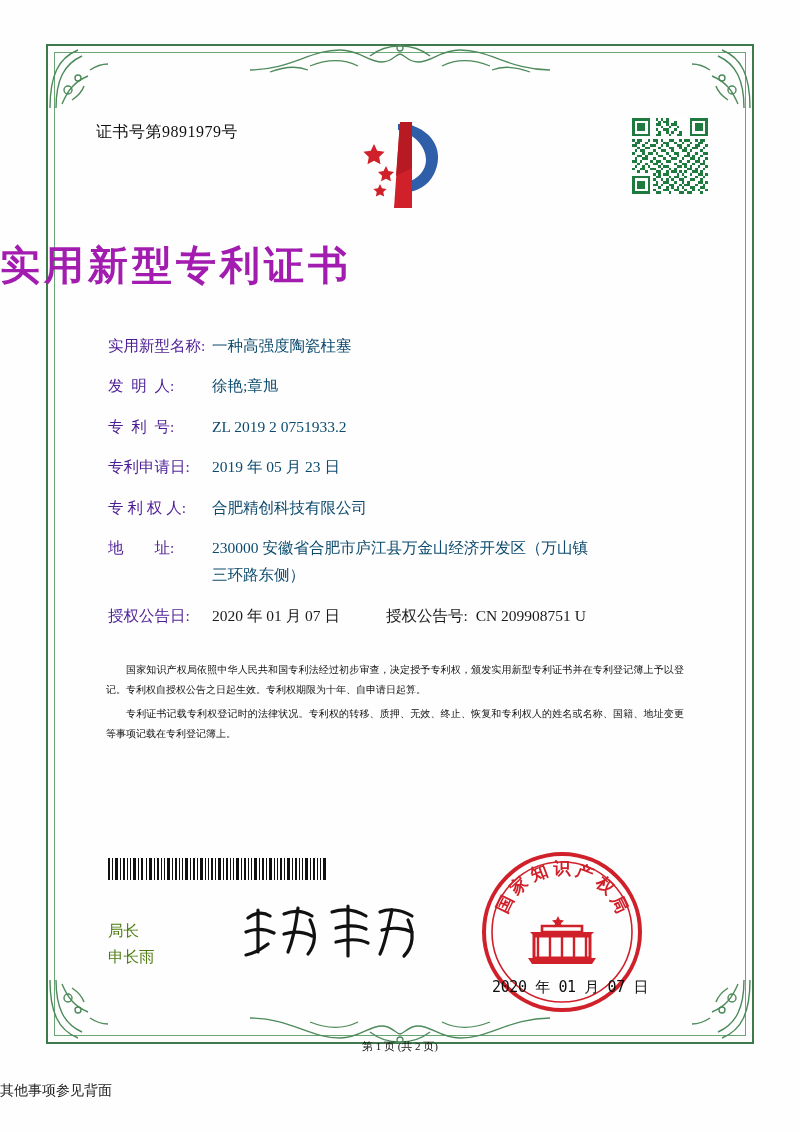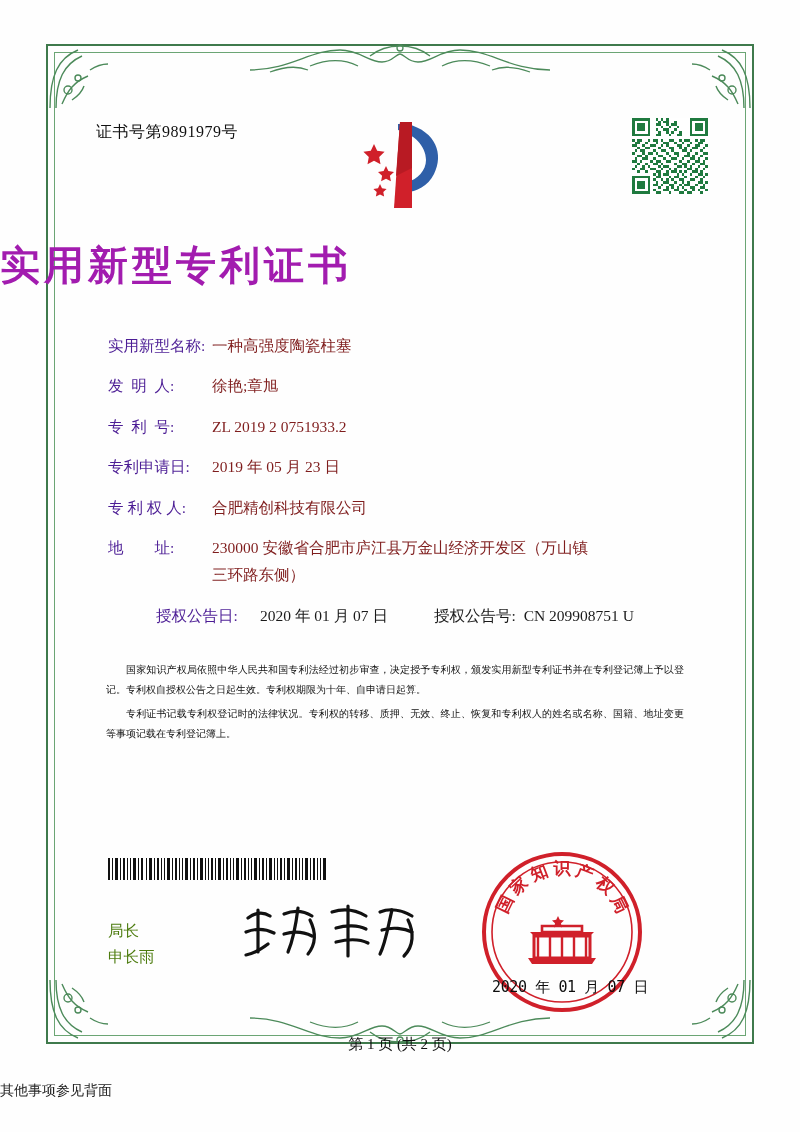--- a/index.html
+++ b/index.html
@@ -128,34 +128,34 @@
   }
   .field-label {
     width: 104px;
     flex: 0 0 104px;
     color: #4c1d95;
     letter-spacing: 0px;
     white-space: pre;
   }
   .field-value {
     flex: 1;
-    color: #7f1d1d;
+    color: #0c4a6e;
   }
   .field-value .addr2 {
     display: block;
     margin-top: 8px;
     margin-left: 0;
   }
 
   .pub-row {
     display: flex;
     align-items: flex-start;
     margin-top: 6px;
   }
-  .pub-left { display: flex; flex: 0 0 auto; margin-left: 48px; }
+  .pub-left { display: flex; flex: 0 0 auto; }
   .pub-left .field-label { width: 104px; flex: 0 0 104px; }
   .pub-right { display: flex; margin-left: 46px; }
   .pub-right .lbl { margin-right: 8px; }
 
   
   .paragraphs {
     position: absolute;
     left: 106px;
     right: 116px;
     top: 660px;
@@ -216,21 +216,21 @@
     font-family: "DejaVu Sans Mono", monospace;
     letter-spacing: -0.4px;
   }
 
   
   .page-num {
     position: absolute;
     left: 0; right: 0;
     bottom: 78px;
     text-align: center;
-    font-size: 15px;
+    font-size: 11px;
     color: #111;
   }
   .footnote {
     position: absolute;
     left: 0; right: 0;
     bottom: 32px;
     text-align: left;
     font-size: 14px;
     color: #222;
   }

